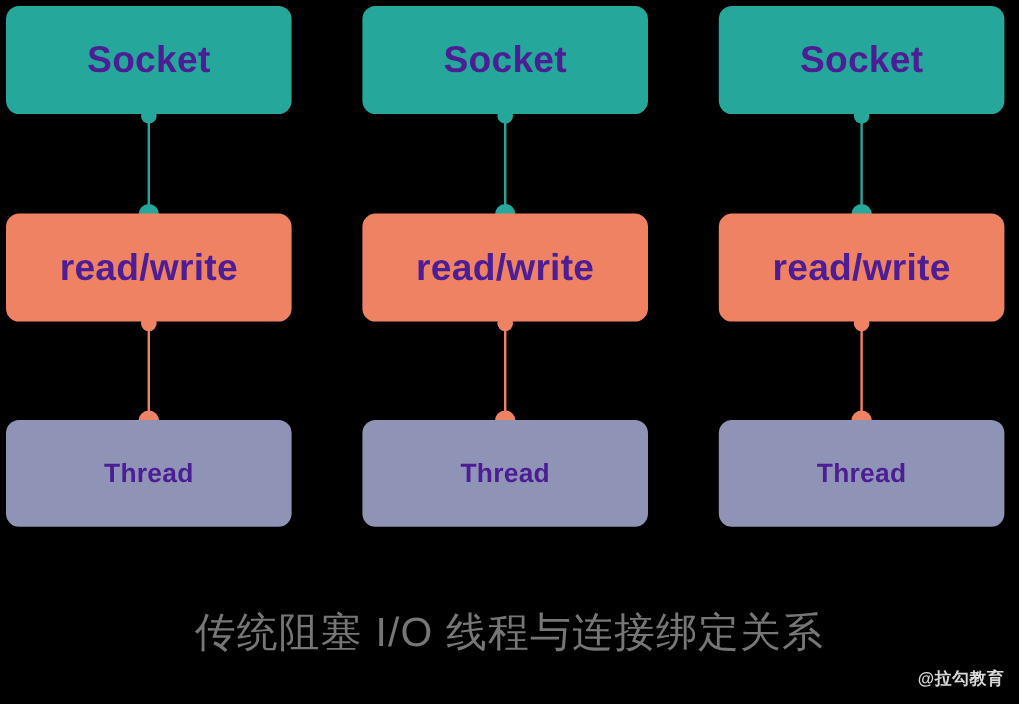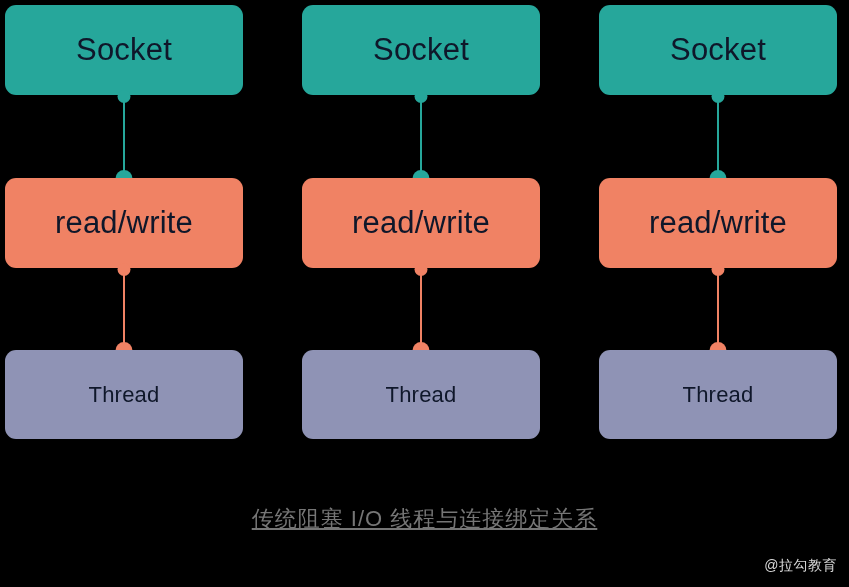--- a/index.html
+++ b/index.html
@@ -38,22 +38,22 @@
   
   .node {
     position: absolute;
     left: 0;
     width: 238px;
     box-sizing: border-box;
     border-radius: 11px;
     display: flex;
     align-items: center;
     justify-content: center;
-    color: #0f172a;
-    font-weight: 400;
+    color: #4c1d95;
+    font-weight: 700;
     letter-spacing: 0.2px;
     user-select: none;
   }
 
   .node-socket {
     top: 5px;
     height: 90px;
     background: #26a79b;
     font-size: 31px;
   }
@@ -121,34 +121,33 @@
   .connector-orange .dot-bottom { background: #f08264; }
 
   
   #caption {
     position: absolute;
     left: 0;
     right: 0;
     top: 504px;
     text-align: center;
     color: #767676;
-    font-size: 22px;
+    font-size: 34px;
     letter-spacing: 1px;
     white-space: nowrap;
-    text-decoration: underline;
   }
 
   
   #watermark {
     position: absolute;
     right: 12px;
     bottom: 12px;
     color: #d8d8d8;
     font-size: 14px;
-    font-weight: normal;
+    font-weight: bold;
     letter-spacing: 0.5px;
     white-space: nowrap;
   }
 </style>
 </head>
 <body>
 
 <div id="canvas">
 
   <div class="column col-0">

